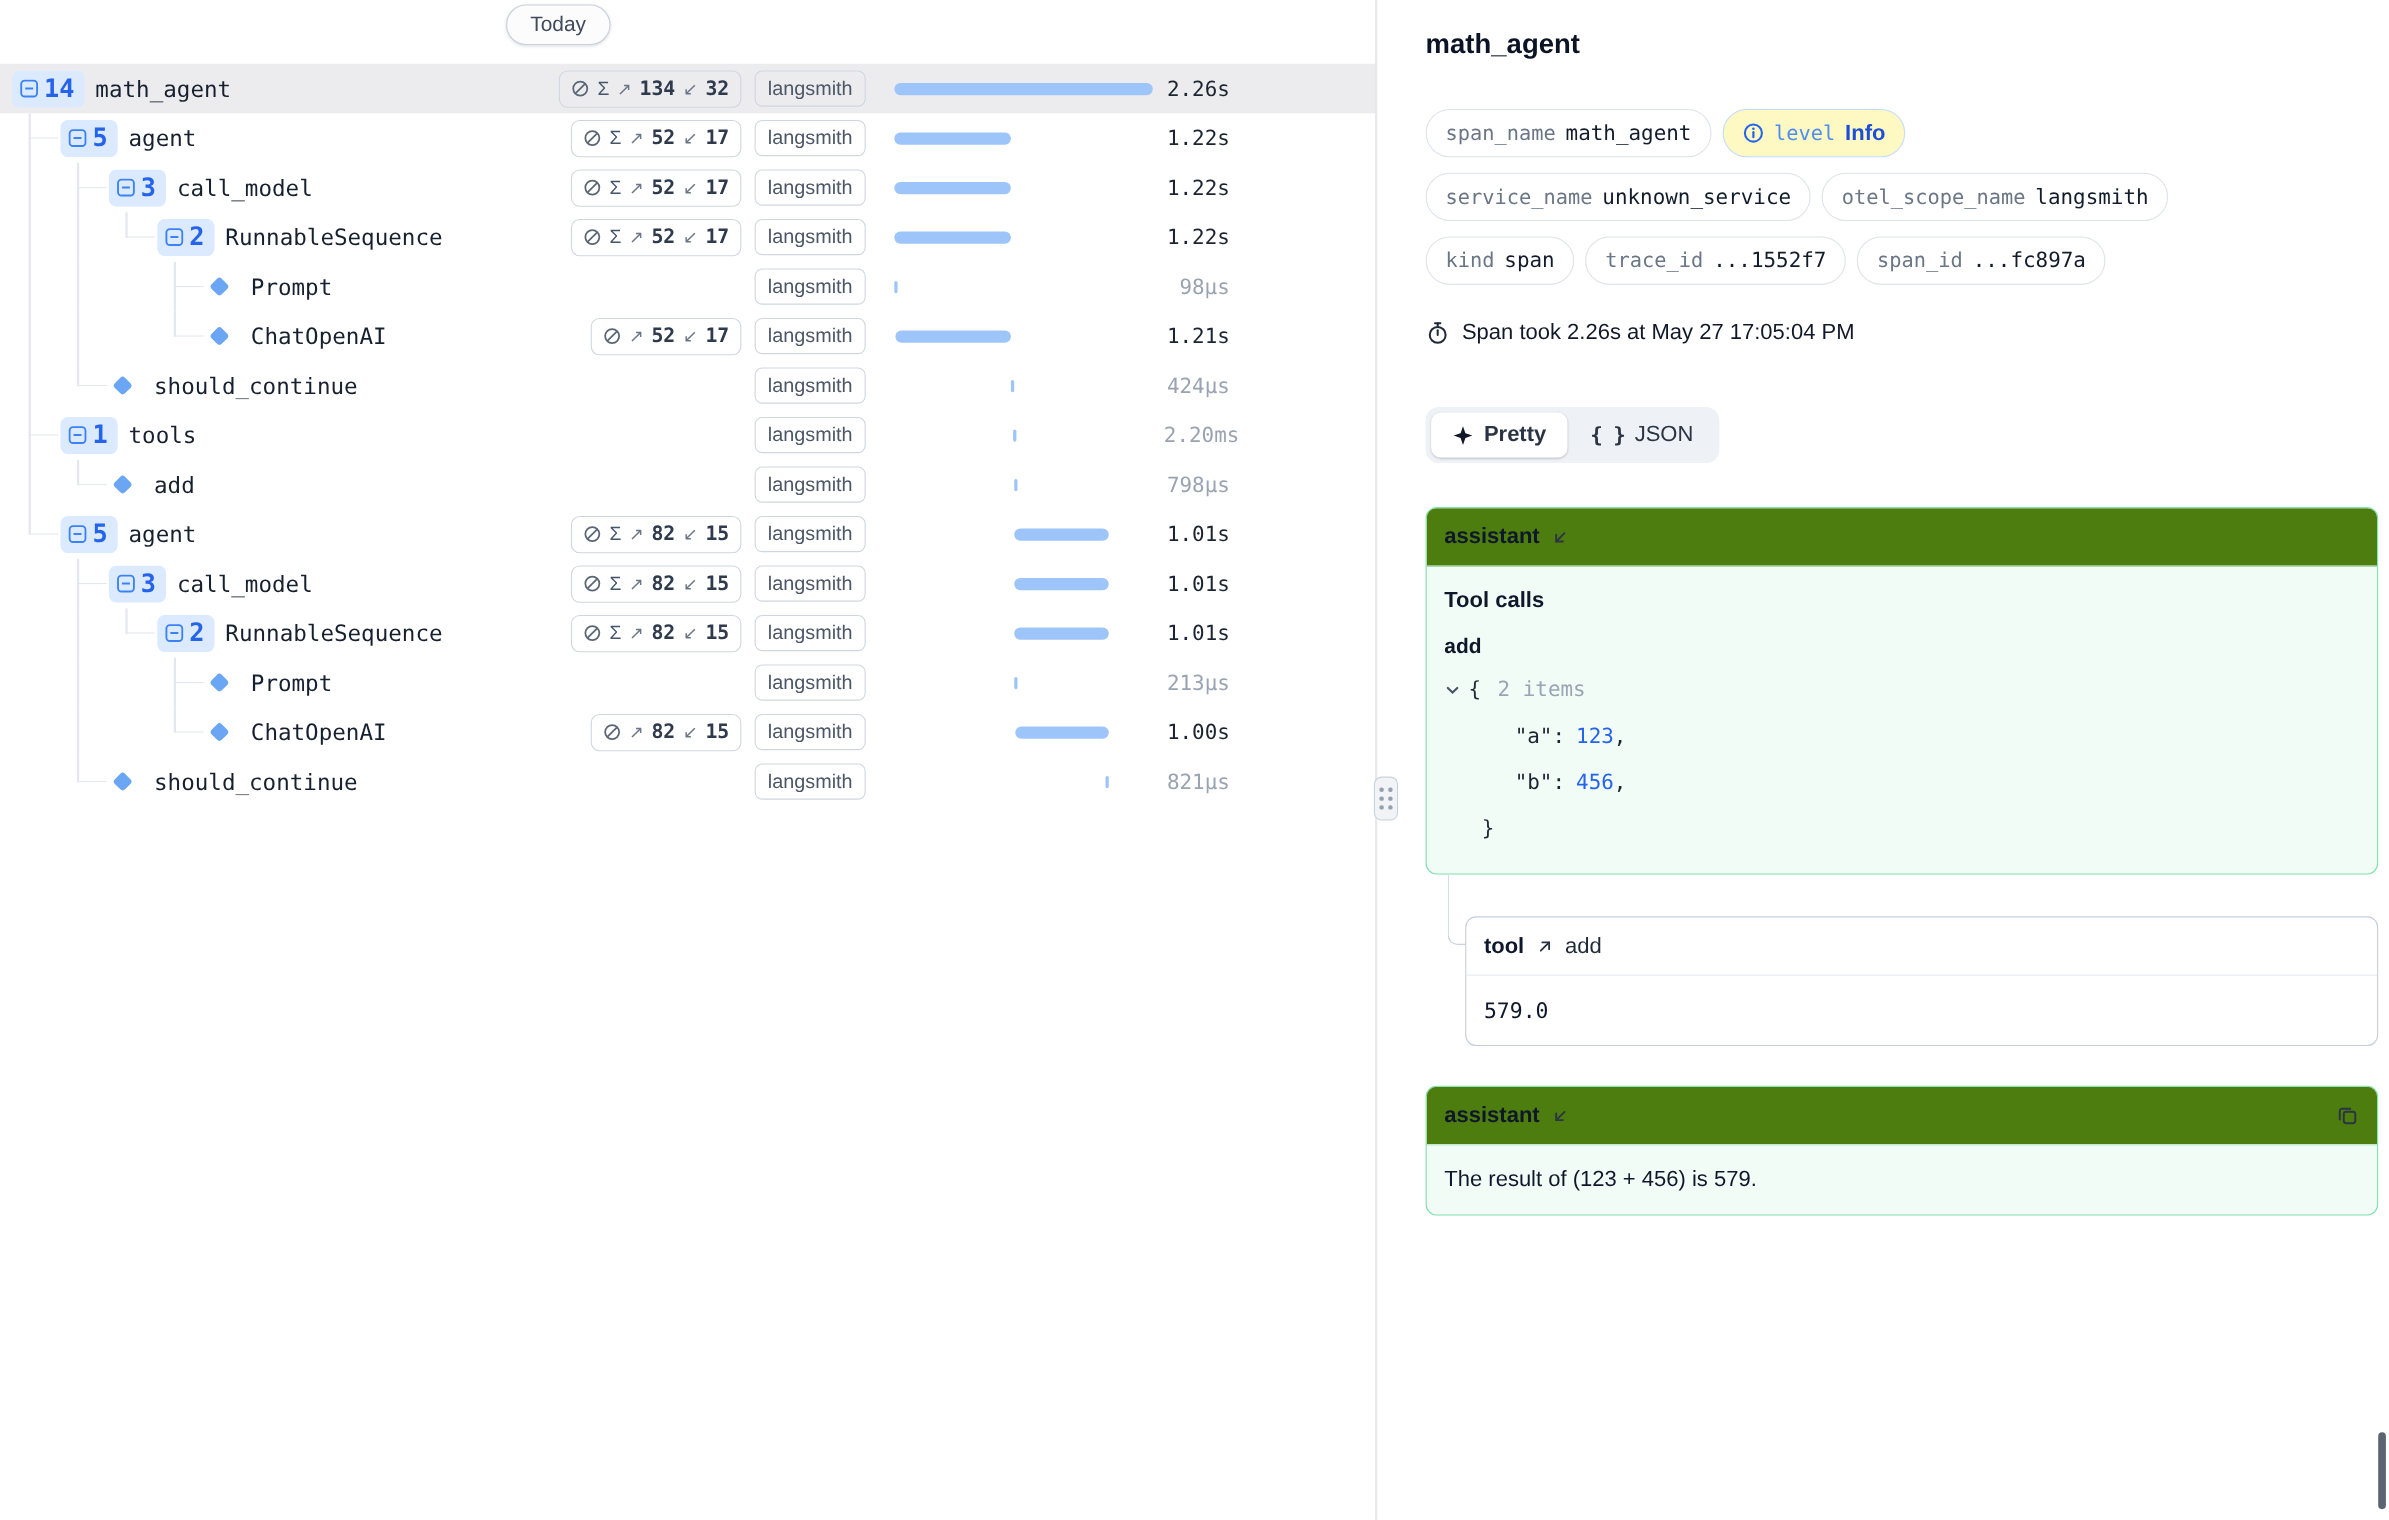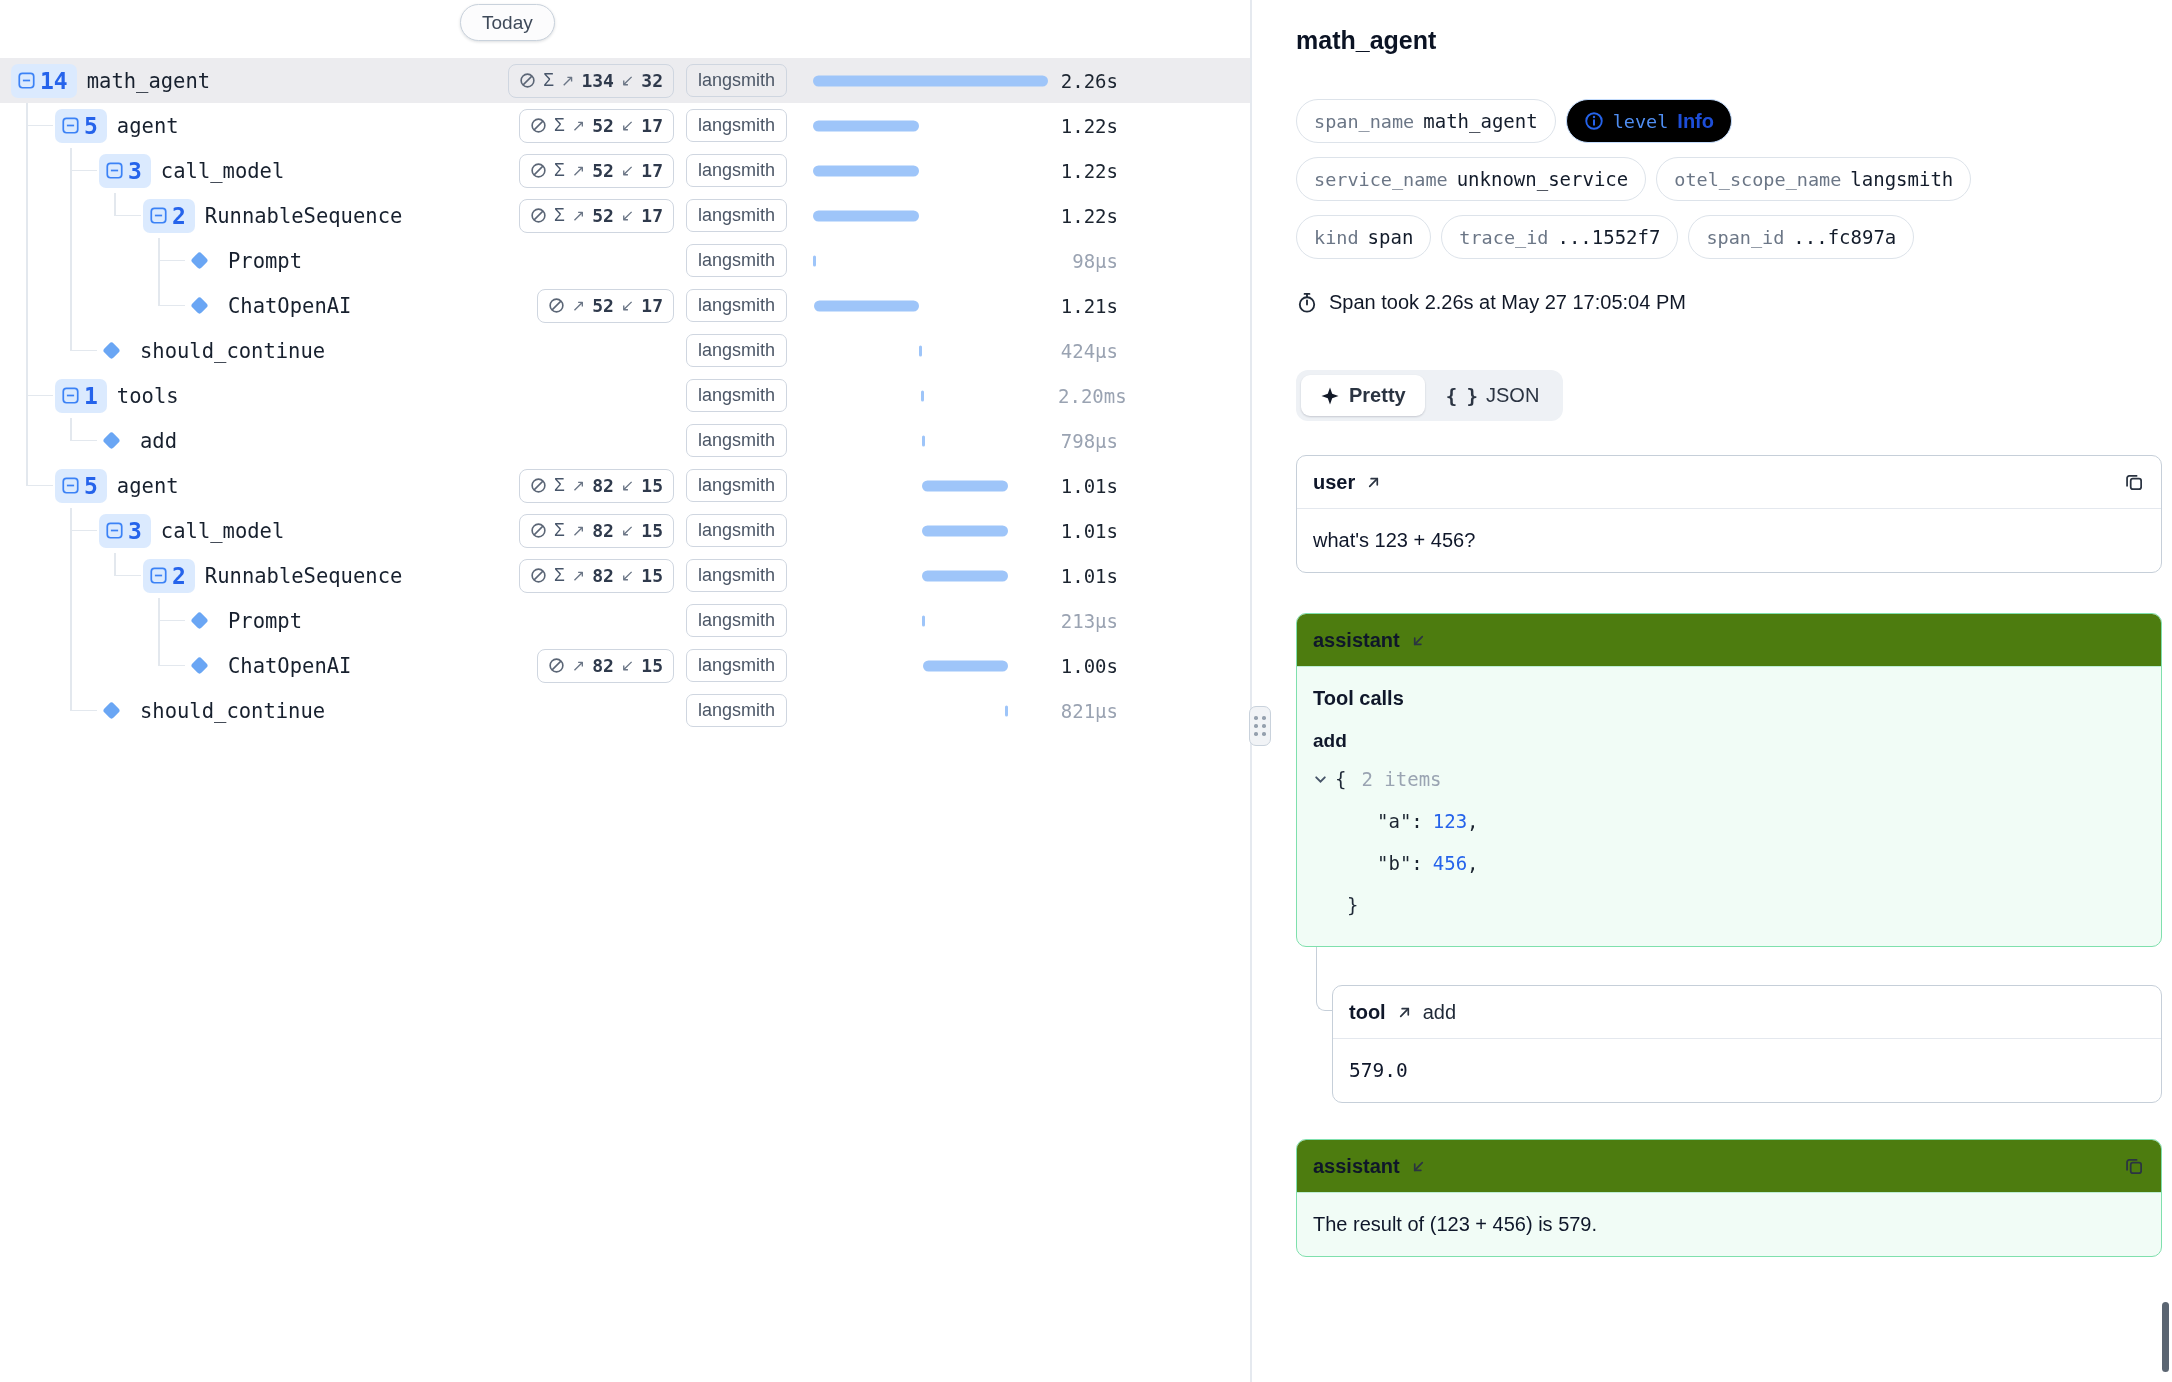--- a/index.html
+++ b/index.html
@@ -55,21 +55,21 @@
 
   
   .right-panel { flex:1; position:relative; padding:0 10px 0 26px; overflow:hidden; }
   .rp-title { margin-top:26px; font-size:25px; font-weight:600; color:#0b1324; }
   .pill-rows { margin-top:44px; display:flex; flex-direction:column; gap:14px; }
   .pill-row { display:flex; gap:10px; flex-wrap:wrap; }
   .kv-pill { display:inline-flex; align-items:center; gap:9px; height:44px; padding:0 17px;
     border:1.5px solid #dde3ea; border-radius:22px; background:#fff; }
   .kv-key { font-family:"DejaVu Sans Mono",monospace; font-size:18.5px; color:#6b7686; }
   .kv-val { font-family:"DejaVu Sans Mono",monospace; font-size:19px; font-weight:500; color:#131c2b; }
-  .kv-pill.info { background:#000000; border-color:#c4dcfc; }
+  .kv-pill.info { background:#fef9c3; border-color:#c4dcfc; }
   .kv-pill.info .kv-key { color:#4f8df1; }
   .kv-pill.info .kv-val { color:#1d4ed8; font-weight:600; font-family:"Liberation Sans",sans-serif; font-size:20px; }
   .took-line { margin-top:32px; display:flex; align-items:center; gap:11px; font-size:20px; color:#111827; }
   .tabs { margin-top:36px; display:flex; gap:40px; }
   .tab { font-size:20px; color:#5a6675; padding-bottom:9px; }
   .tab.active { color:#0f172a; font-weight:600; border-bottom:3px solid #1f2937; }
   .toggle-wrap { margin-top:56px; display:inline-flex; background:#eef1f5; border-radius:12px; padding:5px; gap:2px; }
   .toggle-btn { display:inline-flex; align-items:center; gap:9px; padding:9px 19px; border-radius:9px;
     font-size:20px; color:#2b3442; }
   .toggle-btn.active { background:#fff; font-weight:600; box-shadow:0 1px 2px rgba(15,23,42,.18); }
@@ -590,38 +590,20 @@
         </span>
         <span>Pretty</span>
       </div>
       <div class="toggle-btn">
         <span class="braces">{ }</span>
         <span>JSON</span>
       </div>
     </div>
 
     
-    <div class="msg-box mt-user">
-      <div class="msg-head">
-        <span class="role">user</span>
-        <span class="arrow-ic">
-          <svg width="17" height="17" viewBox="0 0 18 18" fill="none" stroke="#2b3442" stroke-width="1.8" stroke-linecap="round" stroke-linejoin="round">
-              <path d="M5 13 L13 5"></path>
-              <path d="M6.5 5 H13 V11.5"></path>
-            </svg>
-        </span>
-        <span class="copy-btn">
-          <svg width="22" height="22" viewBox="0 0 20 20" fill="none" stroke="#2b3442" stroke-width="1.6" stroke-linejoin="round">
-              <rect x="7" y="7" width="9.5" height="9.5" rx="2"></rect>
-              <path d="M13 4.5 H5.6 A1.9 1.9 0 0 0 3.7 6.4 V14"></path>
-            </svg>
-        </span>
-      </div>
-      <div class="msg-body">what's 123 + 456?</div>
-    </div>
 
     
     <div class="msg-box green mt-a1">
       <div class="msg-head">
         <span class="role">assistant</span>
         <span class="arrow-ic">
           <svg width="17" height="17" viewBox="0 0 18 18" fill="none" stroke="#2b3442" stroke-width="1.8" stroke-linecap="round" stroke-linejoin="round">
               <path d="M13 5 L5 13"></path>
               <path d="M11.5 13 H5 V6.5"></path>
             </svg>

